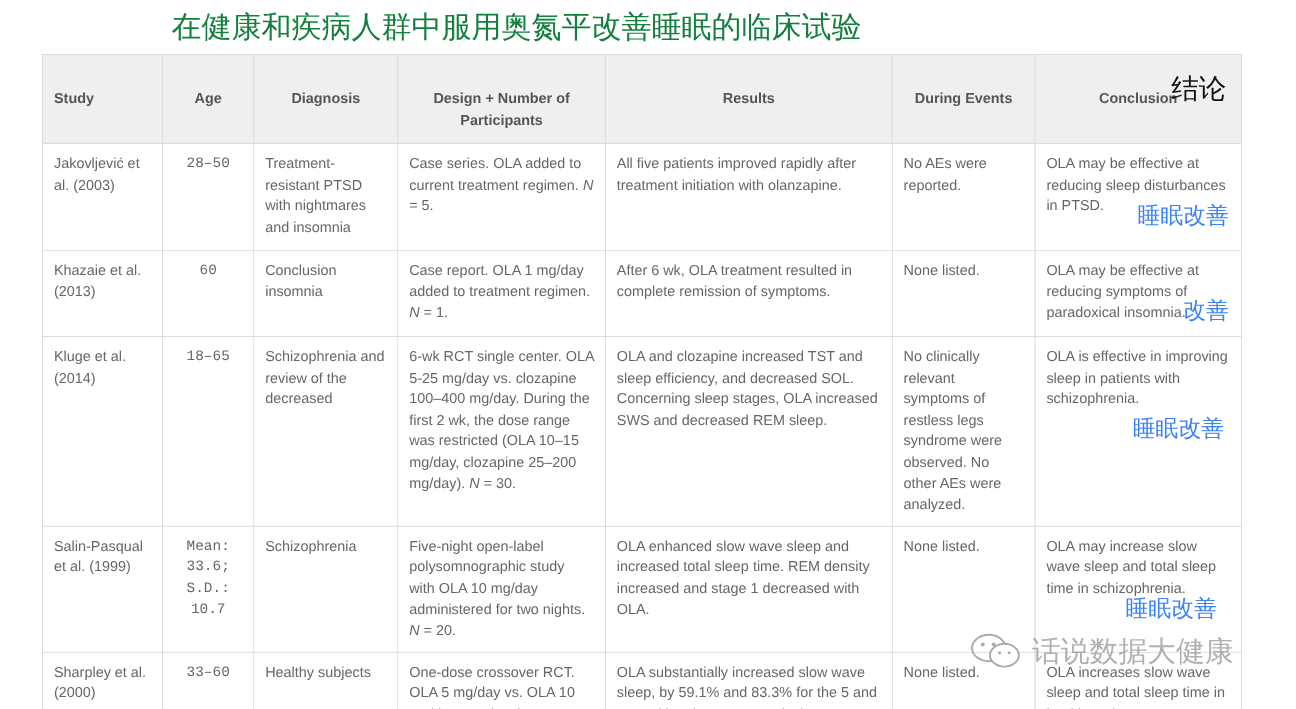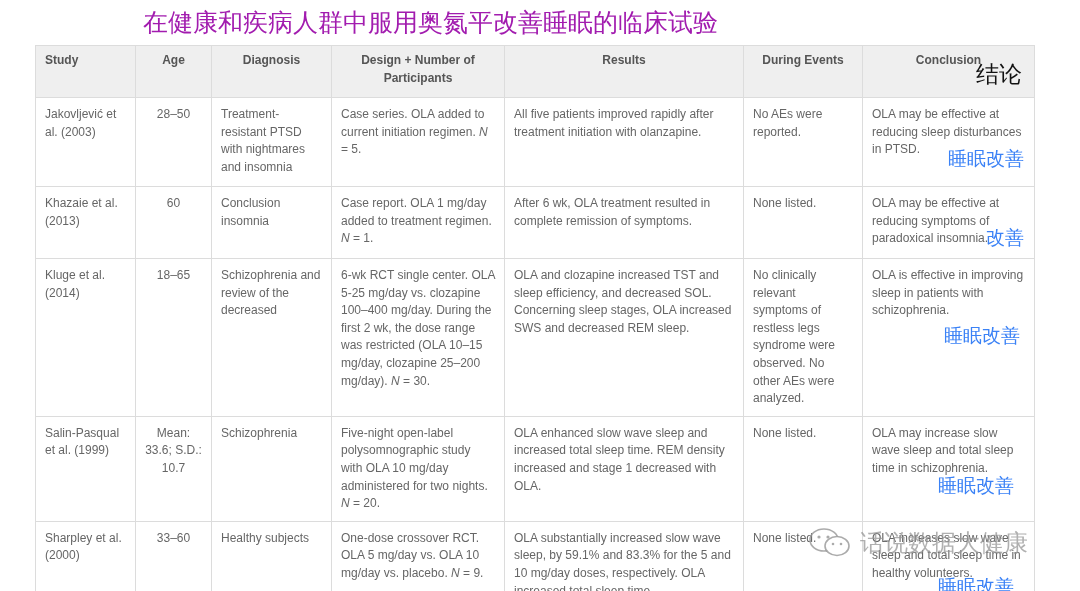--- a/index.html
+++ b/index.html
@@ -1,28 +1,28 @@
 <!DOCTYPE html>
 <html><head>
 <meta charset="utf-8">
 <style>
   html, body { margin: 0; padding: 0; background: #ffffff; }
   body { width: 1080px; height: 591px; position: relative; overflow: hidden;
          font-family: "Liberation Sans", "DejaVu Sans", sans-serif; color: #555; }
   .page-title { position: absolute; left: 0; top: 6px; width: 861px; text-align: center;
-    font-family: "DejaVu Sans", sans-serif; font-size: 25px; color: #a21caf; letter-spacing: 0px; }
+    font-family: "DejaVu Sans", sans-serif; font-size: 25px; color: #15803d; letter-spacing: 0px; }
   table.trials { position: absolute; left: 35px; top: 45px; border-collapse: collapse;
     table-layout: fixed; width: 999px; }
   table.trials th, table.trials td { border: 1px solid #dcdcdc; vertical-align: top;
     font-size: 12px; line-height: 17.6px; padding: 8px 9px; }
   table.trials th { background: #efefef; color: #555; font-weight: bold; text-align: center;
-    height: 37px; padding-top: 6px; }
+    height: 37px; padding-top: 28px; }
   table.trials th.left { text-align: left; }
   table.trials td { color: #666; background: #fff; position: relative; }
-  td.age { text-align: center; }
+  td.age { text-align: center; font-family: Liberation Mono, monospace; }
   td.age.left { text-align: center; }
   .n-italic { font-style: italic; }
   .annot { position: absolute; color: #3b82f6; font-family: "DejaVu Sans", sans-serif;
     font-size: 19px; right: 10px; white-space: nowrap; }
   .annot-header { position: absolute; right: 12px; top: 20px; color: #111;
     font-family: Liberation Serif, serif; font-size: 23px; font-weight: normal; }
   th.conclusion { position: relative; }
   .watermark { position: absolute; left: 808px; top: 527px; display: flex; align-items: center;
     gap: 8px; color: rgba(150,150,150,0.75); font-family: "DejaVu Sans", sans-serif;
     font-size: 24px; pointer-events: none; text-align: right; }
@@ -56,21 +56,21 @@
         <span class="annot-header">结论</span>
       </th>
     </tr>
   </thead>
   <tbody>
 
     <tr style="height:89px">
       <td>Jakovljević et al. (2003)</td>
       <td class="age">28–50</td>
       <td>Treatment-resistant PTSD with nightmares and insomnia</td>
-      <td><span>Case series. OLA added to current initiation regimen.</span> <span class="n-italic">N</span><span> = 5.</span></td>
+      <td><span>Case series. OLA added to current treatment regimen.</span> <span class="n-italic">N</span><span> = 5.</span></td>
       <td>All five patients improved rapidly after treatment initiation with olanzapine.</td>
       <td>No AEs were reported.</td>
       <td>
         <span>OLA may be effective at reducing sleep disturbances in PTSD.</span>
         <span class="annot" style="top:52px">睡眠改善</span>
       </td>
     </tr>
 
     <tr style="height:72px">
       <td>Khazaie et al. (2013)</td>

